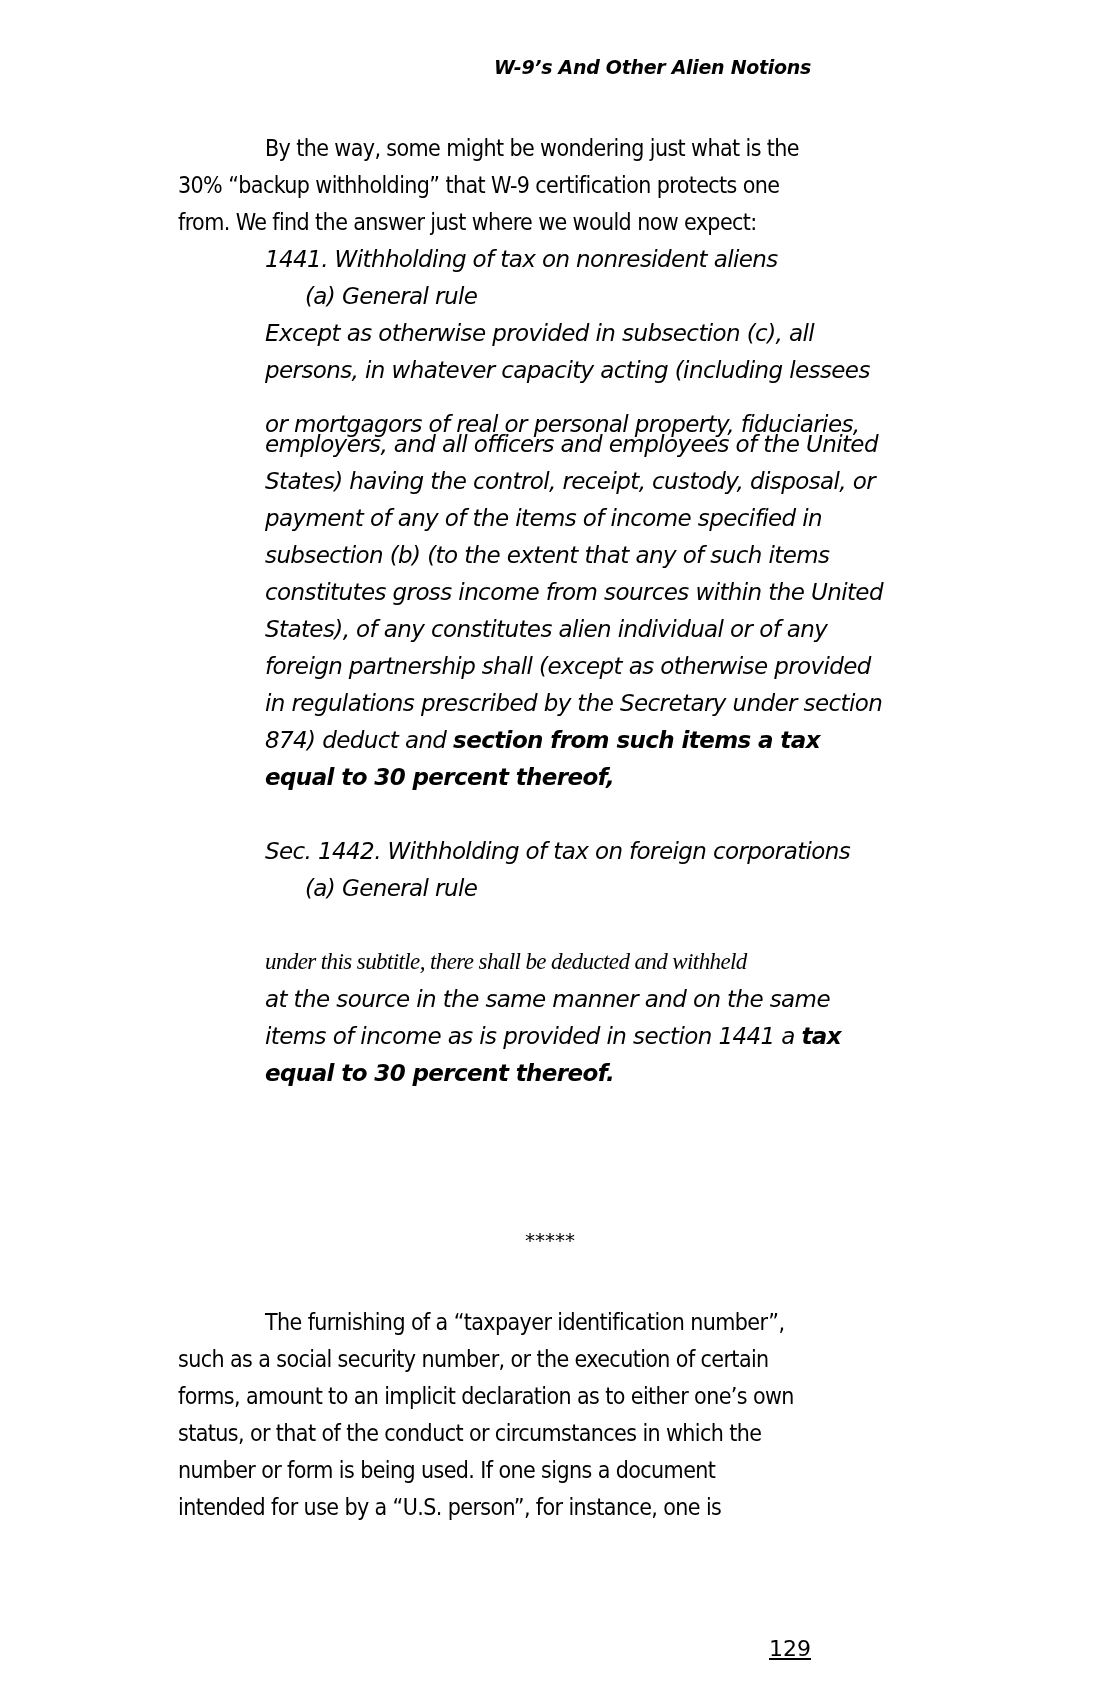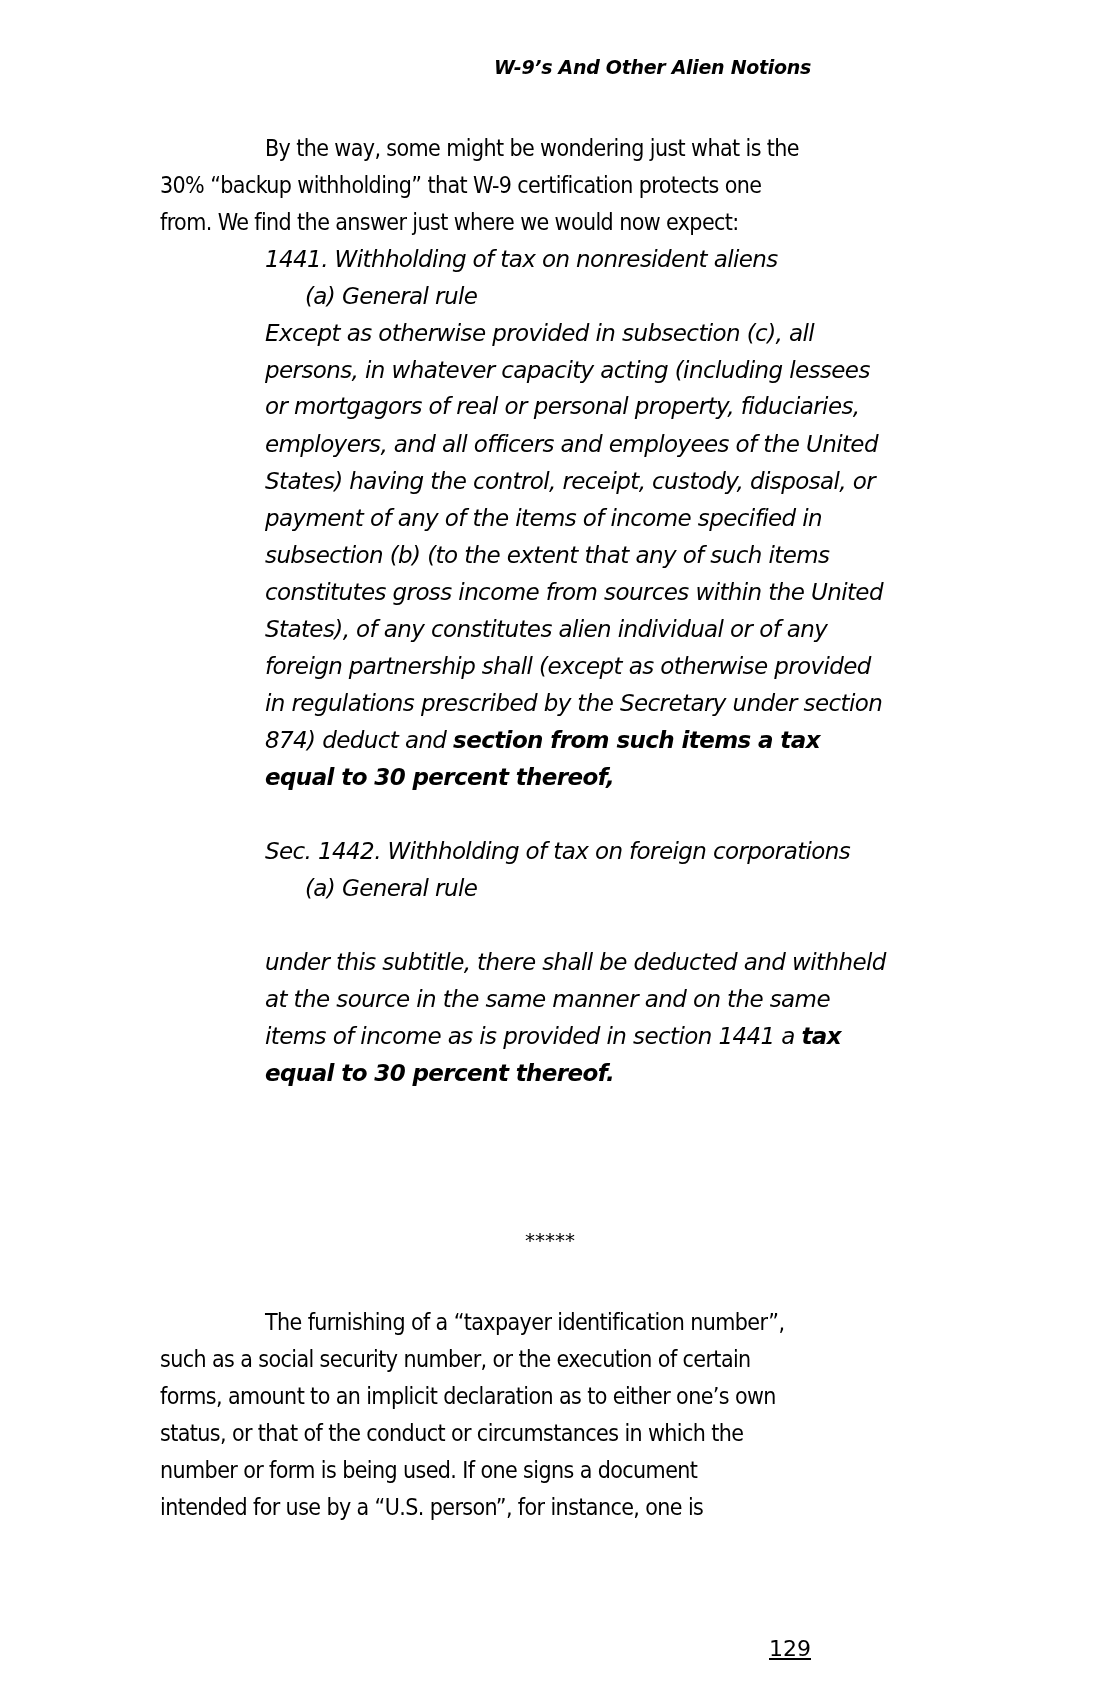--- a/index.html
+++ b/index.html
@@ -1,20 +1,20 @@
 <!DOCTYPE html>
 <html><head>
 <meta charset="utf-8">
 <style>
   html, body { margin:0; padding:0; background:#ffffff; }
   body { width:1100px; height:1699px; position:relative; overflow:hidden; font-family:"DejaVu Sans", sans-serif; color:#000; }
   .page { position:absolute; left:0; top:0; width:956px; height:1699px; background:#fff; }
   .header { position:absolute; right:145px; top:56px; font-family:"DejaVu Sans", sans-serif; font-weight:bold; font-style:italic; font-size:19px; letter-spacing:-0.3px; }
   .line { position:absolute; white-space:nowrap; font-size:23px; line-height:30px; letter-spacing:-0.6px; transform-origin:left top; }
-  .body-line { left:160px; font-family:"DejaVu Sans Condensed","DejaVu Sans", sans-serif; }
+  .body-line { left:178px; font-family:"DejaVu Sans Condensed","DejaVu Sans", sans-serif; }
   .quote-line { left:265px; font-style:italic; }
   .sub { left:305px; }
   .b { font-weight:bold; }
   .stars { position:absolute; top:1228px; left:0; width:1100px; text-align:center; font-size:20px; letter-spacing:0; }
   .pagenum { position:absolute; right:145px; top:1636px; font-size:22px;text-decoration:underline; }
 </style>
 </head>
 <body>
 
 <div class="page">
@@ -22,37 +22,37 @@
   <div class="header">W-9’s And Other Alien Notions</div>
 
   <div class="line body-line" style="top:133px; left:265px;">By the way, some might be wondering just what is the</div>
   <div class="line body-line" style="top:170px;">30% “backup withholding” that W-9 certification protects one</div>
   <div class="line body-line" style="top:207px;">from.  We find the answer just where we would now expect:</div>
 
   <div class="line quote-line" style="top:244px;">1441. Withholding of tax on nonresident aliens</div>
   <div class="line quote-line sub" style="top:281px;">(a) General rule</div>
   <div class="line quote-line" style="top:318px;font-style:italic;">Except as otherwise provided in subsection (c), all</div>
   <div class="line quote-line" style="top:355px;">persons, in whatever capacity acting (including lessees</div>
-  <div class="line quote-line" style="top:391px;">or mortgagors of real or personal property, fiduciaries,</div>
+  <div class="line quote-line" style="top:409px;">or mortgagors of real or personal property, fiduciaries,</div>
   <div class="line quote-line" style="top:429px;">employers, and all officers and employees of the United</div>
   <div class="line quote-line" style="top:466px;">States) having the control, receipt, custody, disposal, or</div>
   <div class="line quote-line" style="top:503px;">payment of any of the items of income specified in</div>
   <div class="line quote-line" style="top:540px;">subsection (b) (to the extent that any of such items</div>
   <div class="line quote-line" style="top:577px;">constitutes gross income from sources within the United</div>
   <div class="line quote-line" style="top:614px;">States), of any constitutes alien individual or of any</div>
   <div class="line quote-line" style="top:651px;">foreign partnership shall (except as otherwise provided</div>
   <div class="line quote-line" style="top:688px;">in regulations prescribed by the Secretary under section</div>
   <div class="line quote-line" style="top:725px;">
     <span>874) deduct and </span><span class="b">section from such items a tax</span>
   </div>
   <div class="line quote-line b" style="top:762px;">equal to 30 percent thereof,</div>
 
   <div class="line quote-line" style="top:836px;">Sec. 1442. Withholding of tax on foreign corporations</div>
   <div class="line quote-line sub" style="top:873px;">(a) General rule</div>
-  <div class="line quote-line" style="top:947px;">under this subtitle, there shall be deducted and withheld</div>
+  <div class="line quote-line" style="top:947px;font-family:Liberation Serif, serif;">under this subtitle, there shall be deducted and withheld</div>
   <div class="line quote-line" style="top:984px;">at the source in the same manner and on the same</div>
   <div class="line quote-line" style="top:1021px;">
     <span>items of income as is provided in section 1441 a </span><span class="b">tax</span>
   </div>
   <div class="line quote-line b" style="top:1058px;">equal to 30 percent thereof.</div>
 
   <div class="stars">*****</div>
 
   <div class="line body-line" style="top:1307px; left:265px;">The furnishing of a “taxpayer identification number”,</div>
   <div class="line body-line" style="top:1344px;">such as a social security number, or the execution of certain</div>

